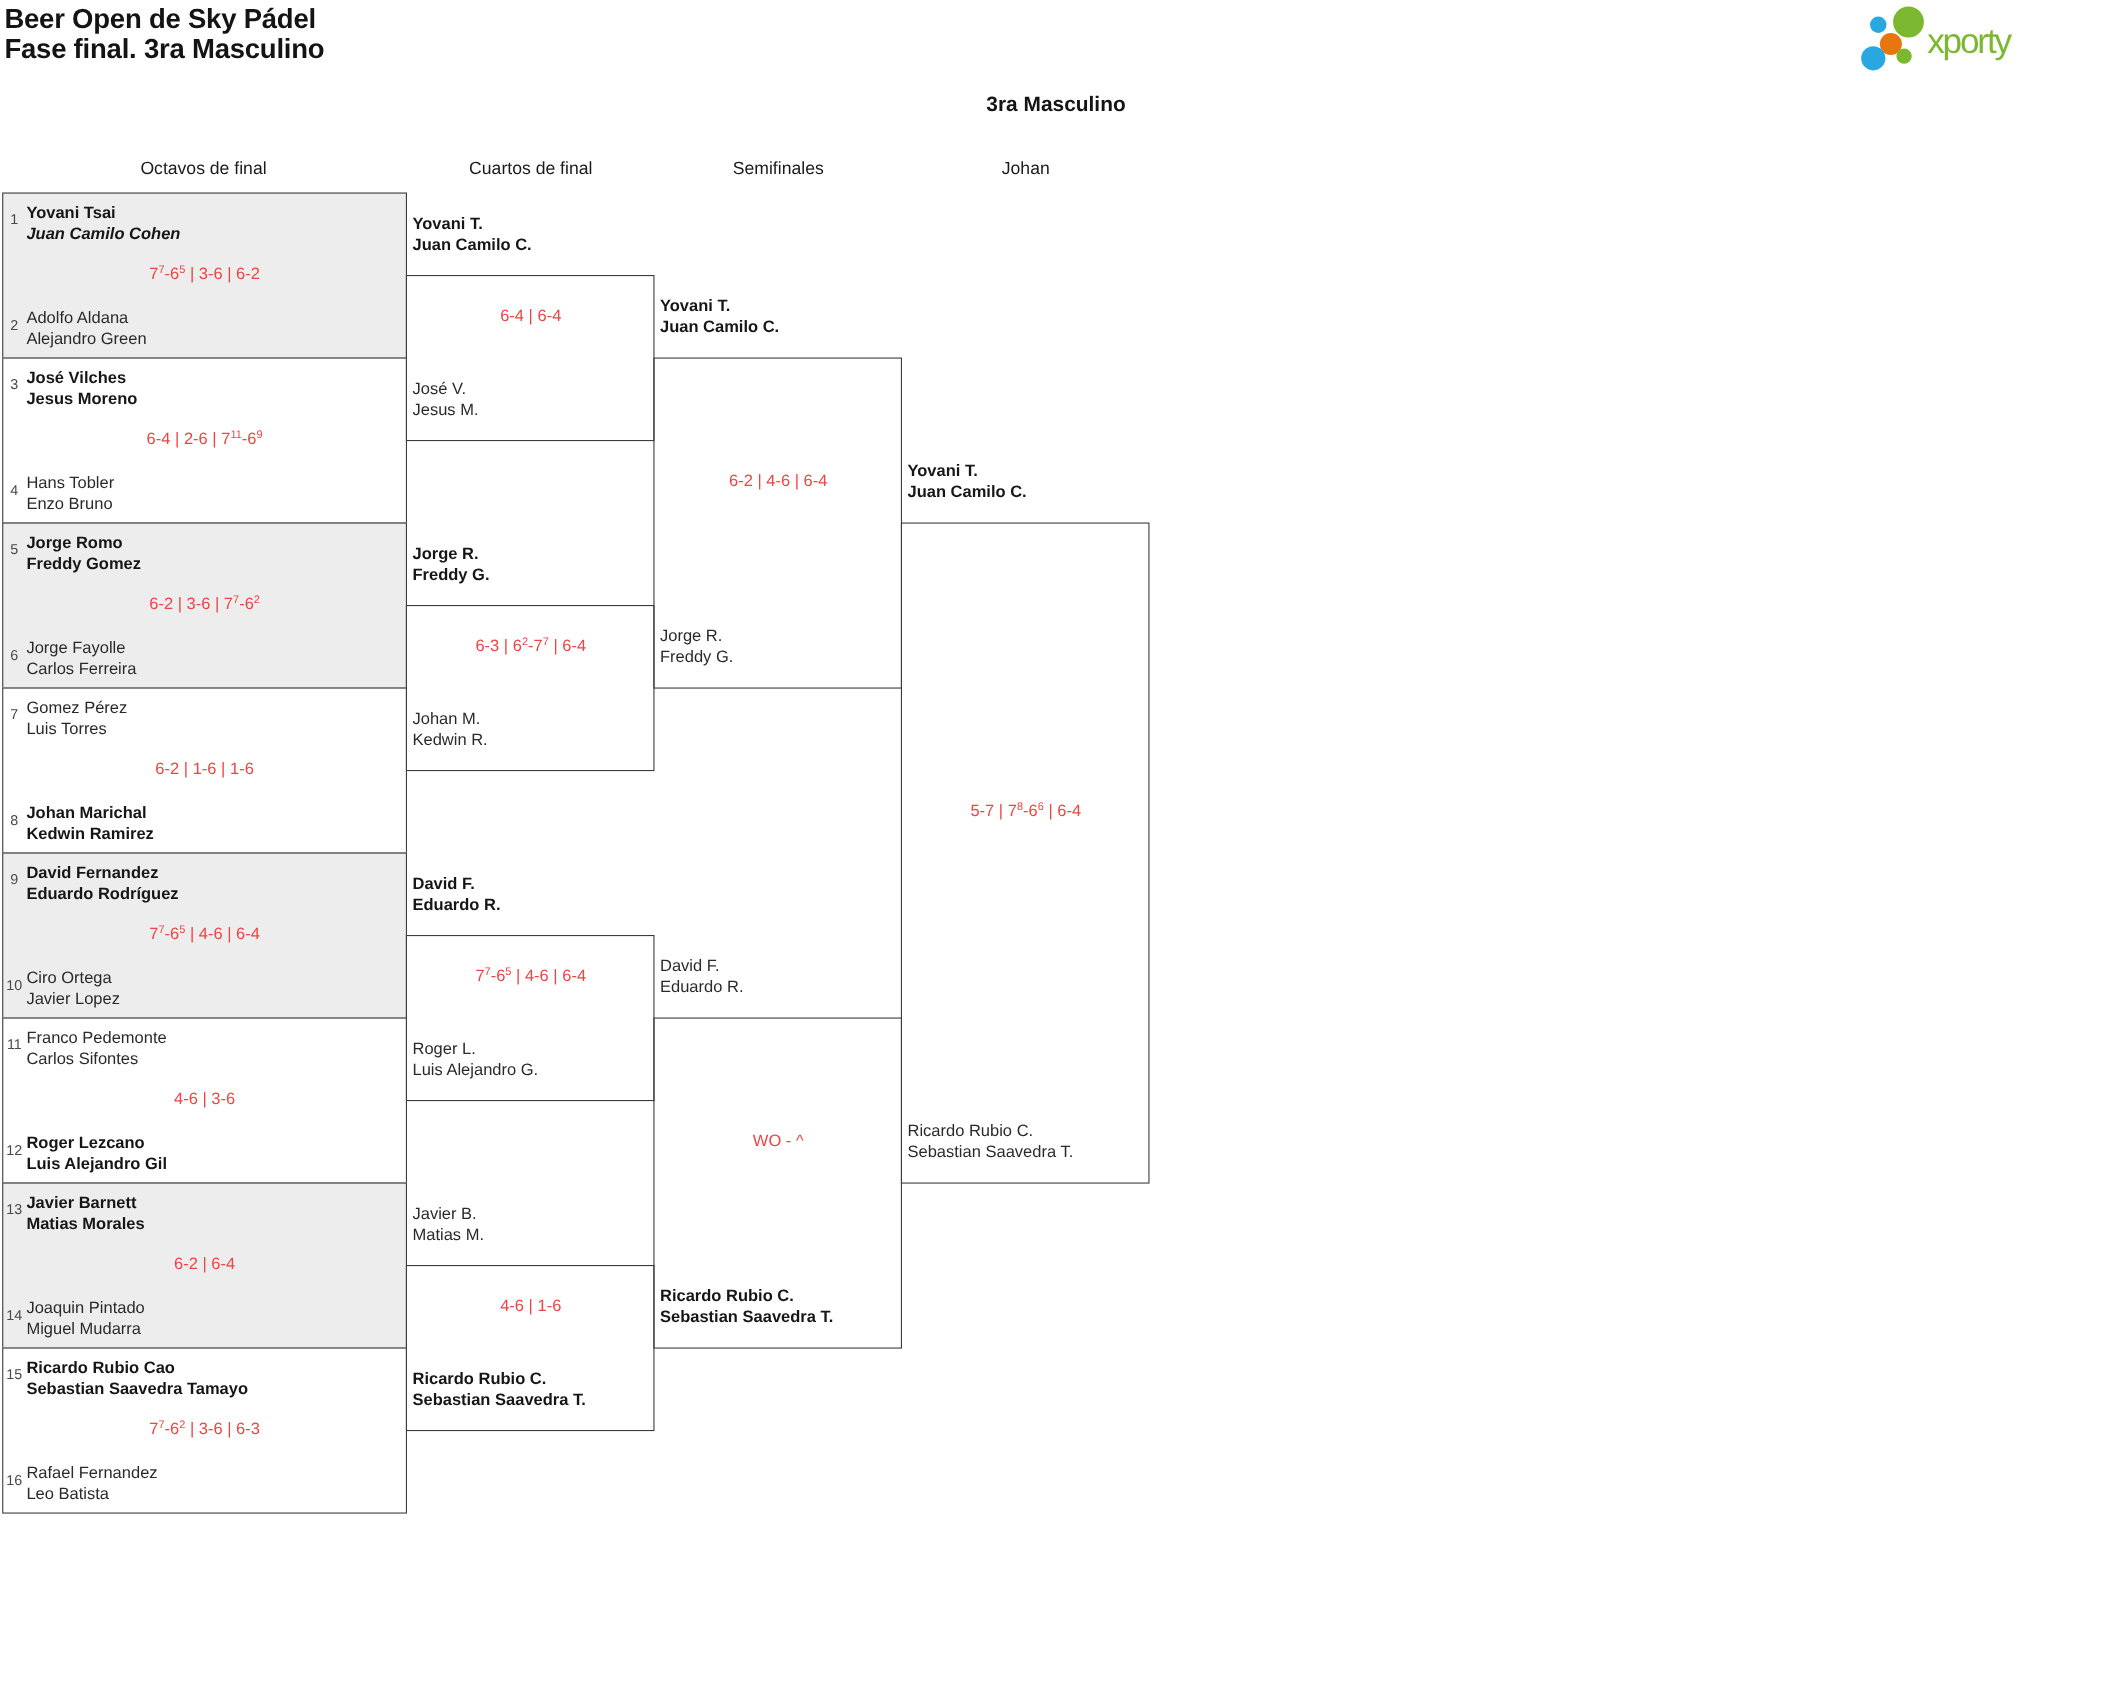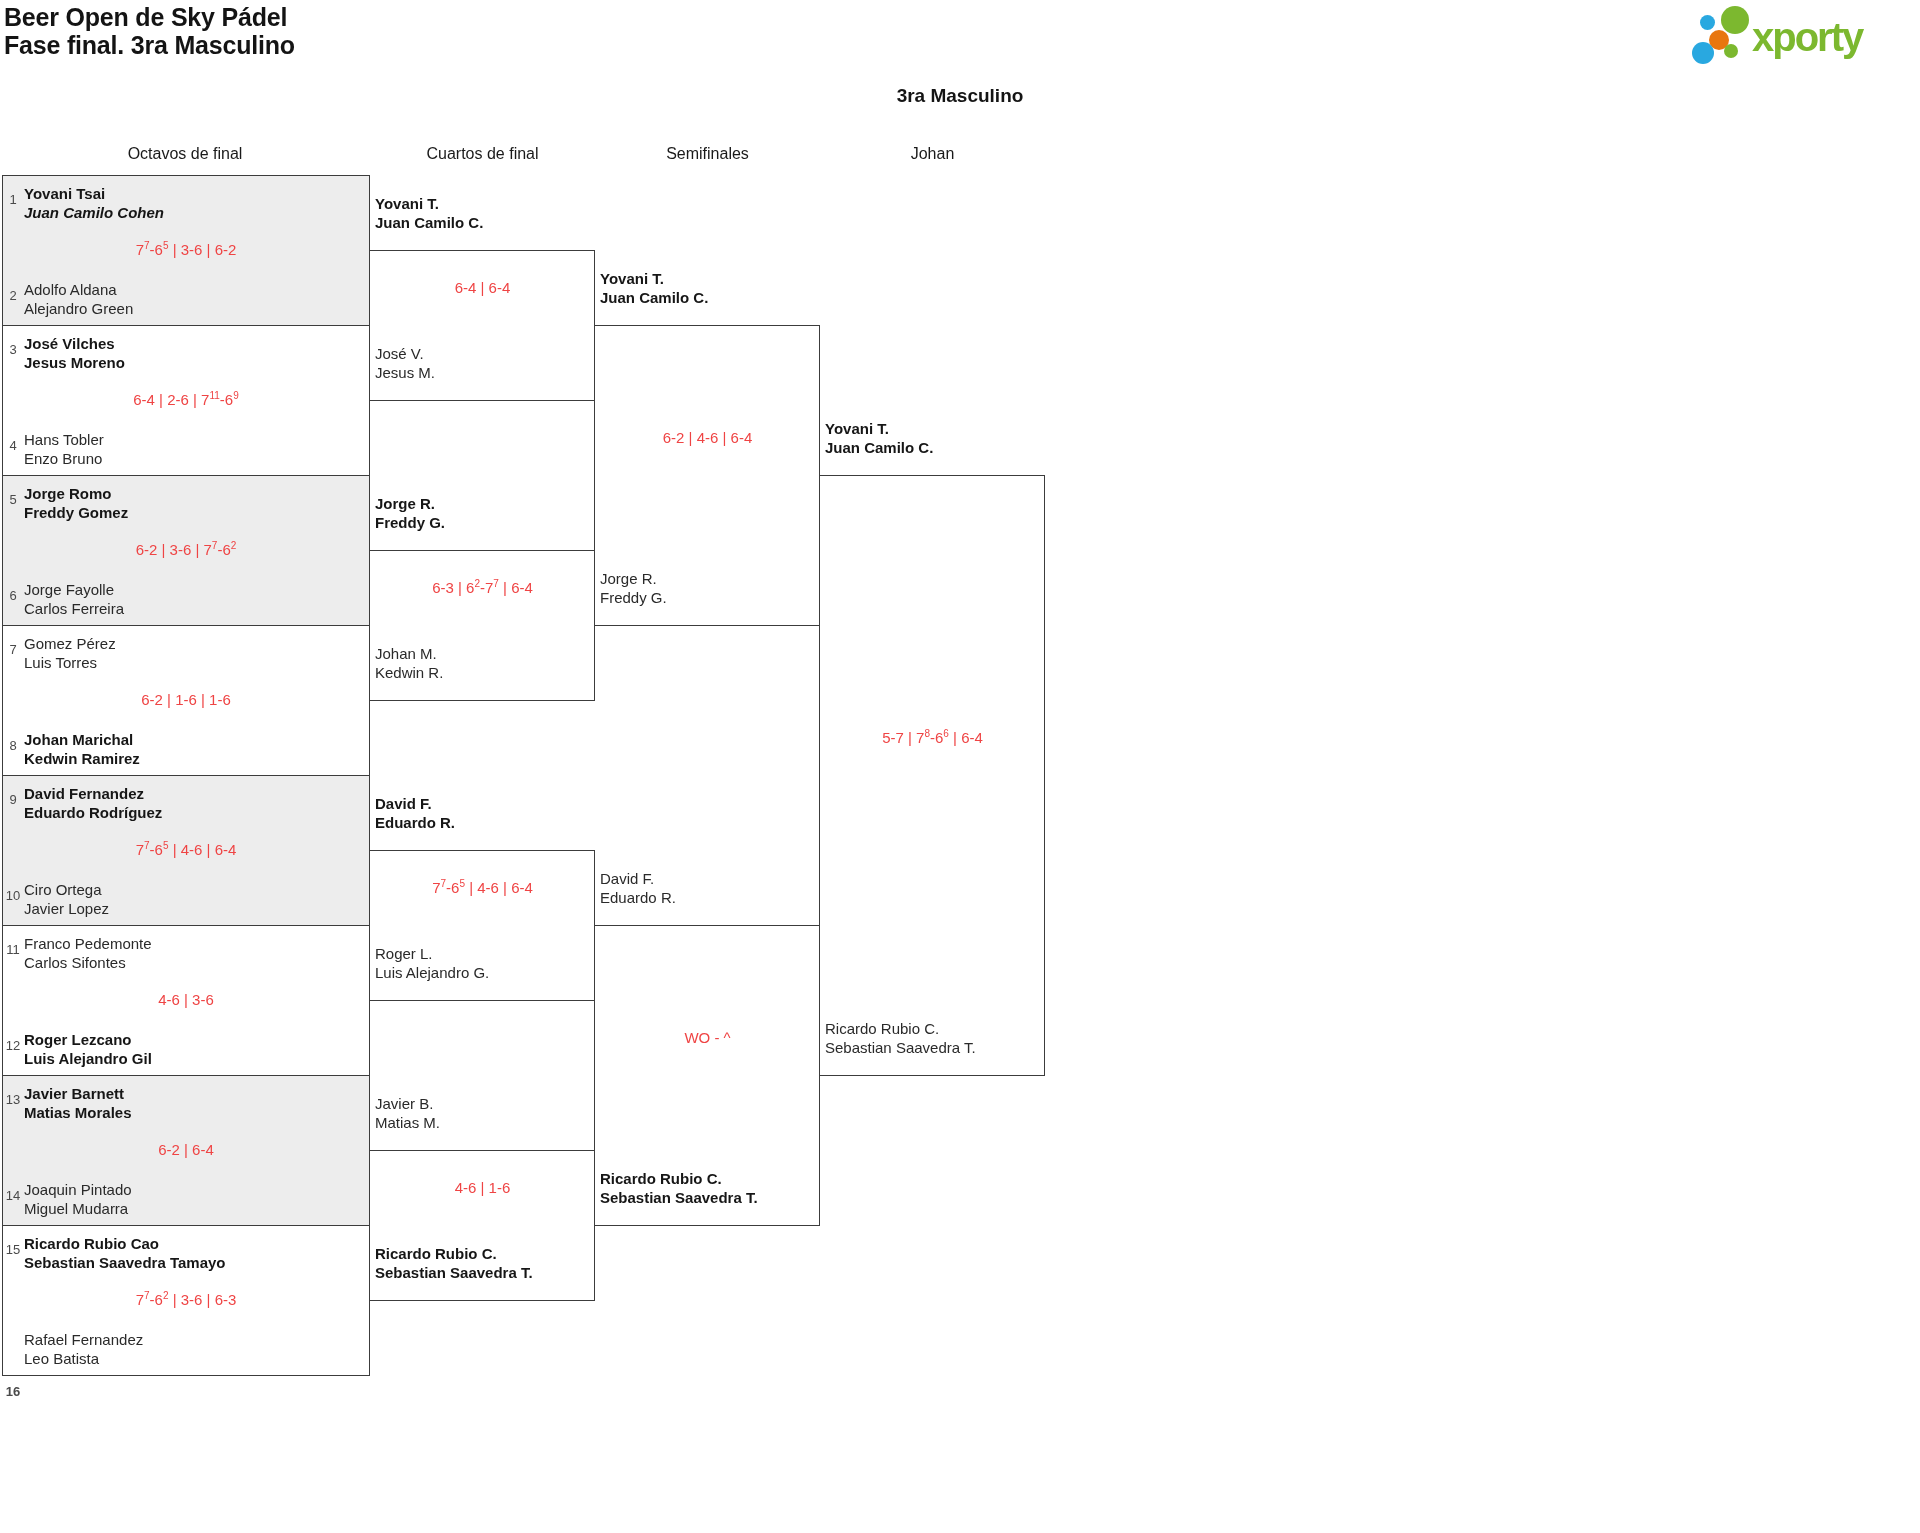--- a/index.html
+++ b/index.html
@@ -15,21 +15,21 @@
   .match-box.shaded{background:#ededed;}
   .rbox{position:absolute;box-sizing:border-box;border:1px solid #3c3c3c;background:transparent;}
   .team-line{position:absolute;font-size:15px;line-height:19px;color:#2a2a2a;white-space:nowrap;}
   .team-line.winner{font-weight:bold;color:#161616;}
   .score{position:absolute;font-size:15px;line-height:19px;color:#ef4444;
         text-align:center;white-space:nowrap;}
   .score sup{font-size:10px;line-height:0;}
   .seed{position:absolute;font-size:13px;line-height:16px;color:#4a4a4a;width:16px;text-align:center;}
   .logo{position:absolute;left:1690px;top:5px;width:228px;height:64px;}
   .logo-dot{position:absolute;border-radius:50%;}
-  .logo-text{position:absolute;left:62px;top:6px;font-size:40px;font-weight:bold;
+  .logo-text{position:absolute;left:62px;top:6px;font-size:32px;font-weight:normal;
         letter-spacing:-2px;line-height:52px;}
 </style>
 </head>
 <body>
 
 <div class="page">
 
   <div class="page-title-line" style="top:3px">Beer Open de Sky Pádel</div>
   <div class="page-title-line" style="top:31px">Fase final. 3ra Masculino</div>
 
@@ -101,21 +101,21 @@
       <div class="match-box shaded" style="left: 2px; top: 1075px; width: 368px; height: 151px;"></div>
       <div class="seed" style="left: 5px; top: 1092px;">13</div>
       <div class="seed" style="left: 5px; top: 1188px;">14</div>
       <div class="team-line winner" style="left: 24px; top: 1084px;">Javier Barnett</div>
       <div class="team-line" style="left: 24px; top: 1180px;">Joaquin Pintado</div>
       <div class="team-line winner" style="left: 24px; top: 1103px;">Matias Morales</div>
       <div class="team-line" style="left: 24px; top: 1199px;">Miguel Mudarra</div>
       <div class="score" style="left: 2px; top: 1140px; width: 368px;">6-2 | 6-4</div>
       <div class="match-box" style="left: 2px; top: 1225px; width: 368px; height: 151px;"></div>
       <div class="seed" style="left: 5px; top: 1242px;">15</div>
-      <div class="seed" style="left: 5px; top: 1384px; font-weight: bold;">16</div>
+      <div class="seed" style="left: 5px; top: 1338px;">16</div>
       <div class="team-line winner" style="left: 24px; top: 1234px;">Ricardo Rubio Cao</div>
       <div class="team-line" style="left: 24px; top: 1330px;">Rafael Fernandez</div>
       <div class="team-line winner" style="left: 24px; top: 1253px;">Sebastian Saavedra Tamayo</div>
       <div class="team-line" style="left: 24px; top: 1349px;">Leo Batista</div>
       <div class="score" style="left: 2px; top: 1290px; width: 368px;">7<sup>7</sup>-6<sup>2</sup> | 3-6 | 6-3</div>
       <div class="rbox" style="left: 369px; top: 250px; width: 226px; height: 151px;"></div>
       <div class="team-line winner" style="left: 375px; top: 194px;">Yovani T.</div>
       <div class="team-line" style="left: 375px; top: 344px;">José V.</div>
       <div class="team-line winner" style="left: 375px; top: 213px;">Juan Camilo C.</div>
       <div class="team-line" style="left: 375px; top: 363px;">Jesus M.</div>

